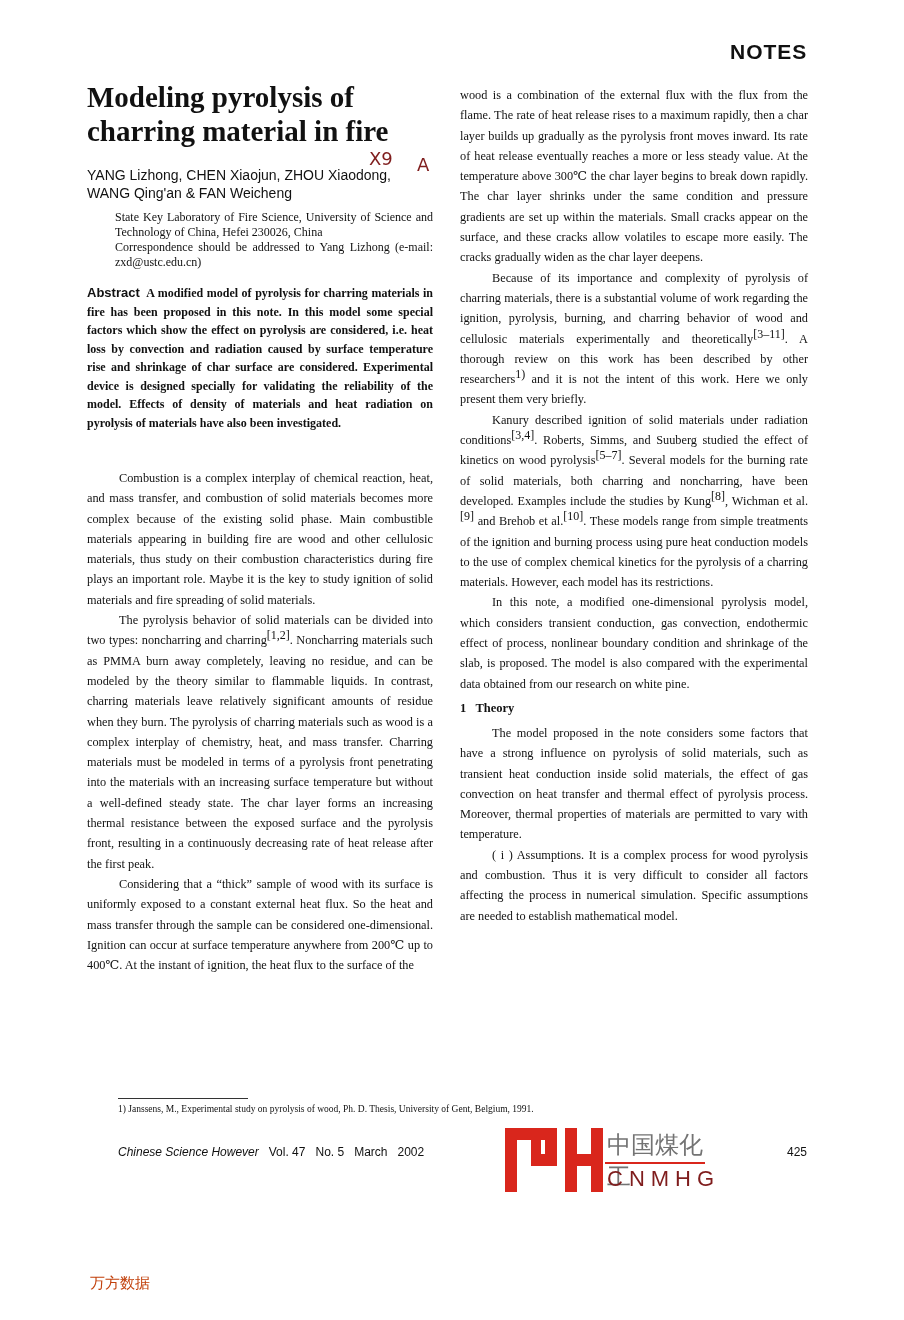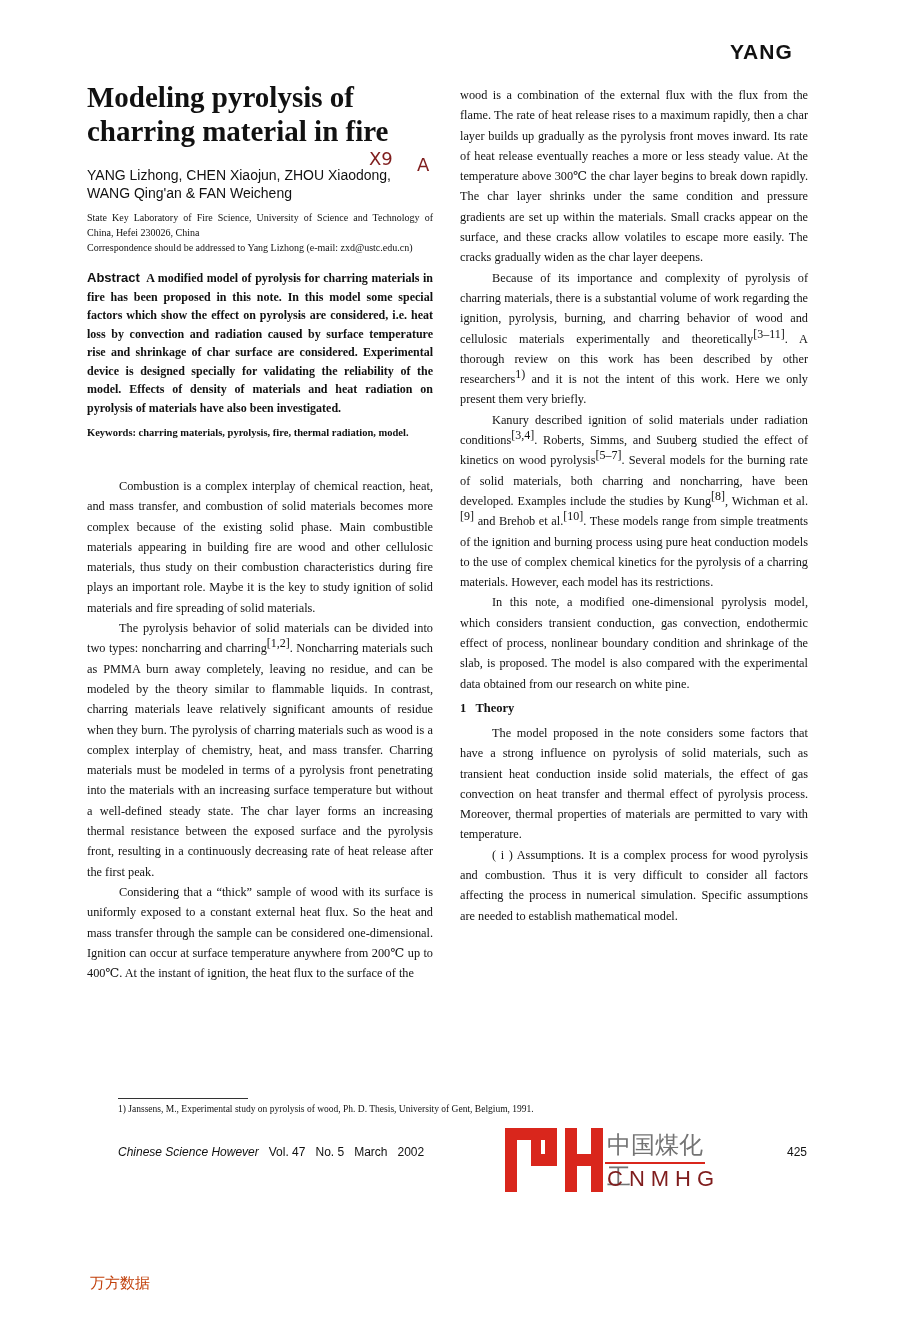--- a/index.html
+++ b/index.html
@@ -5,60 +5,59 @@
   html,body{margin:0;padding:0;background:#fff;}
   body{width:904px;height:1320px;position:relative;overflow:hidden;color:#111;}
   .serif{font-family:"Liberation Serif","DejaVu Serif",serif;}
   .sans{font-family:"Liberation Sans","DejaVu Sans",sans-serif;}
   #notes{position:absolute;left:730px;top:40px;font-size:21px;font-weight:bold;letter-spacing:1px;}
   #left-col{position:absolute;left:87px;top:80px;width:346px;}
   #right-col{position:absolute;left:460px;top:85px;width:348px;}
   .title{font-size:29px;font-weight:bold;line-height:34px;margin:0;}
   .authors{font-size:14px;line-height:18px;margin-top:18px;position:relative;}
   .handwrite{position:absolute;font-family:"DejaVu Sans",sans-serif;font-size:18px;color:#7f1d1d;}
-  .affil{font-size:10px;line-height:15px;margin-top:8px;text-align:justify;}
+  .affil{font-size:12px;line-height:15px;margin-top:8px;text-align:justify;margin-left:28px;}
   .abstract{font-size:12px;font-weight:bold;line-height:18.5px;text-align:justify;margin-top:14px;}
   .abstract .label{font-family:"Liberation Sans","DejaVu Sans",sans-serif;font-size:13px;}
   .keywords{font-size:10.5px;font-weight:bold;line-height:15px;margin-top:8px;text-align:justify;}
   .body-p{font-size:12.3px;line-height:20.3px;text-align:justify;margin:0;text-indent:32px;hyphens:manual;}
   .first-p{margin-top:36px;}
   .heading{font-size:12.5px;font-weight:bold;margin:4px 0 5px 0;line-height:20px;}
   sup{font-size:12px;line-height:0;}
   #footnote-rule{position:absolute;left:118px;top:1098px;width:130px;height:1px;background:#333;}
   #footnote{position:absolute;left:118px;top:1104px;font-size:9.5px;}
   #journal{position:absolute;left:118px;top:1145px;font-size:12px;}
   #journal .jname{font-style:italic;}
   #page-num{position:absolute;left:787px;top:1145px;font-size:12px;}
   #logo{position:absolute;left:505px;top:1124px;width:210px;height:72px;}
   #watermark{position:absolute;left:90px;top:1274px;font-size:15px;color:#c2410c;font-family:"DejaVu Sans",sans-serif;}
 </style>
 </head>
 <body>
 
-<div id="notes" class="sans">YANG</div>
+<div id="notes" class="sans">NOTES</div>
 
 <div id="left-col">
   <h1 class="title serif">
     <span>Modeling pyrolysis of</span><br>
     <span>charring material in fire</span>
   </h1>
   <div class="authors sans">
     <span class="handwrite" style="left:282px;top:-16px;">X9</span>
     <span class="handwrite" style="left:330px;top:-10px;">A</span>
     <div>YANG Lizhong, CHEN Xiaojun, ZHOU Xiaodong,</div>
     <div>WANG Qing'an &amp; FAN Weicheng</div>
   </div>
   <div class="affil serif">State Key Laboratory of Fire Science, University of Science and Technology of China, Hefei 230026, China</div>
   <div class="affil serif" style="margin-top:0">Correspondence should be addressed to Yang Lizhong (e-mail: zxd@ustc.edu.cn)</div>
 
   <div class="abstract serif">
     <span class="label">Abstract</span>&nbsp;
     <span>A modified model of pyrolysis for charring materials in fire has been proposed in this note. In this model some special factors which show the effect on pyrolysis are considered, i.e. heat loss by convection and radiation caused by surface temperature rise and shrinkage of char surface are considered. Experimental device is designed specially for validating the reliability of the model. Effects of density of materials and heat radiation on pyrolysis of materials have also been investigated.</span>
   </div>
-  <div class="keywords serif">Keywords: charring materials, pyrolysis, fire, thermal radiation, model.</div>
 
   <p class="body-p serif first-p">Combustion is a complex interplay of chemical reaction, heat, and mass transfer, and combustion of solid materials becomes more complex because of the existing solid phase. Main combustible materials appearing in building fire are wood and other cellulosic materials, thus study on their combustion characteristics during fire plays an important role. Maybe it is the key to study ignition of solid materials and fire spreading of solid materials.</p>
   <p class="body-p serif"><span>The pyrolysis behavior of solid materials can be divided into two types: noncharring and charring</span><sup>[1,2]</sup><span>. Noncharring materials such as PMMA burn away completely, leaving no residue, and can be modeled by the theory similar to flammable liquids. In contrast, charring materials leave relatively significant amounts of residue when they burn. The pyrolysis of charring materials such as wood is a complex interplay of chemistry, heat, and mass transfer. Charring materials must be modeled in terms of a pyrolysis front penetrating into the materials with an increasing surface temperature but without a well-defined steady state. The char layer forms an increasing thermal resistance between the exposed surface and the pyrolysis front, resulting in a continuously decreasing rate of heat release after the first peak.</span></p>
   <p class="body-p serif">Considering that a “thick” sample of wood with its surface is uniformly exposed to a constant external heat flux. So the heat and mass transfer through the sample can be considered one-dimensional. Ignition can occur at surface temperature anywhere from 200℃ up to 400℃. At the instant of ignition, the heat flux to the surface of the</p>
 </div>
 
 <div id="right-col">
   <p class="body-p serif" style="text-indent:0">wood is a combination of the external flux with the flux from the flame. The rate of heat release rises to a maximum rapidly, then a char layer builds up gradually as the pyrolysis front moves inward. Its rate of heat release eventually reaches a more or less steady value. At the temperature above 300℃ the char layer begins to break down rapidly. The char layer shrinks under the same condition and pressure gradients are set up within the materials. Small cracks appear on the surface, and these cracks allow volatiles to escape more easily. The cracks gradually widen as the char layer deepens.</p>
   <p class="body-p serif"><span>Because of its importance and complexity of pyrolysis of charring materials, there is a substantial volume of work regarding the ignition, pyrolysis, burning, and charring behavior of wood and cellulosic materials experimentally and theoretically</span><sup>[3–11]</sup><span>. A thorough review on this work has been described by other researchers</span><sup>1)</sup><span> and it is not the intent of this work. Here we only present them very briefly.</span></p>
   <p class="body-p serif"><span>Kanury described ignition of solid materials under radiation conditions</span><sup>[3,4]</sup><span>. Roberts, Simms, and Suuberg studied the effect of kinetics on wood pyrolysis</span><sup>[5–7]</sup><span>. Several models for the burning rate of solid materials, both charring and noncharring, have been developed. Examples include the studies by Kung</span><sup>[8]</sup><span>, Wichman et al.</span><sup>[9]</sup><span> and Brehob et al.</span><sup>[10]</sup><span>. These models range from simple treatments of the ignition and burning process using pure heat conduction models to the use of complex chemical kinetics for the pyrolysis of a charring materials. However, each model has its restrictions.</span></p>

